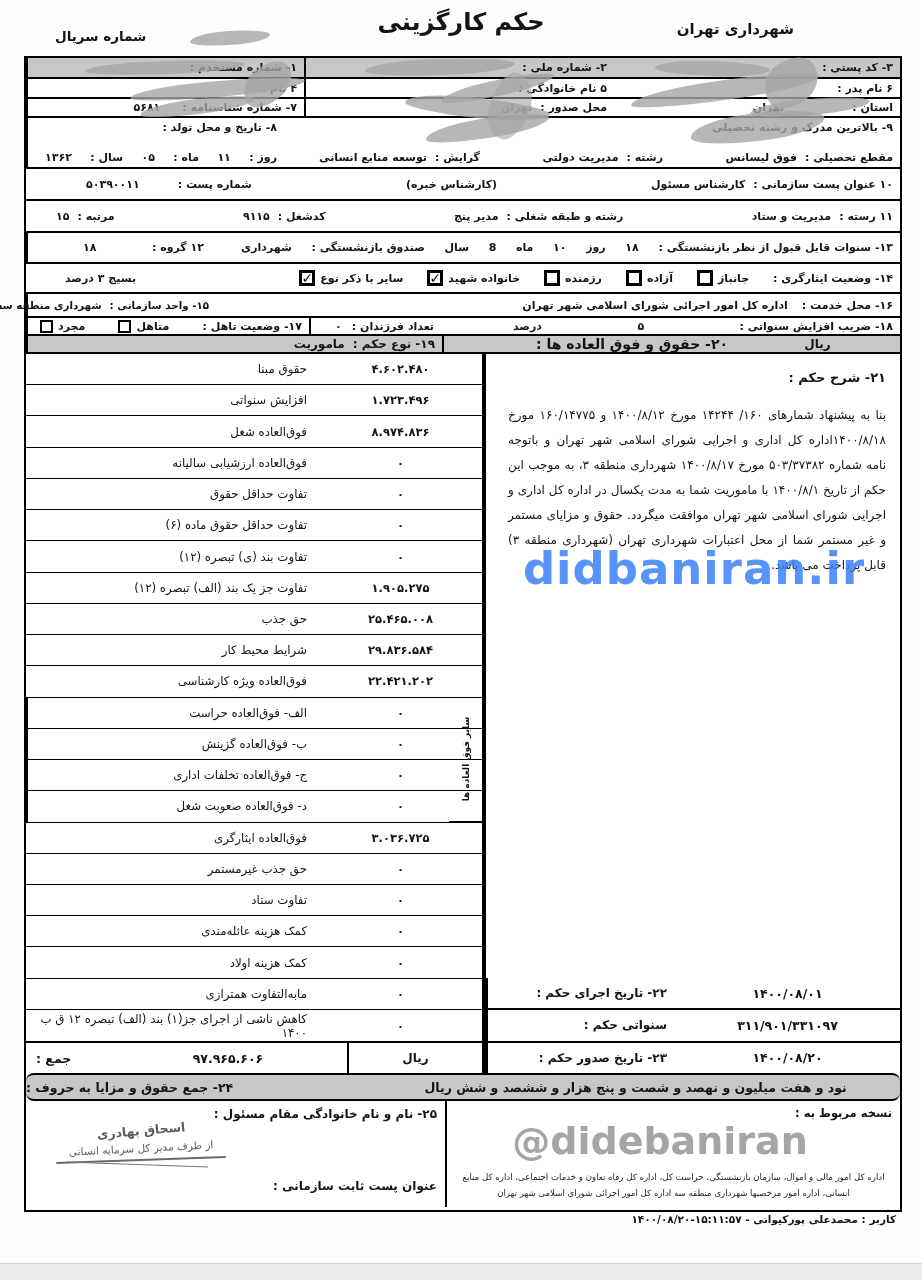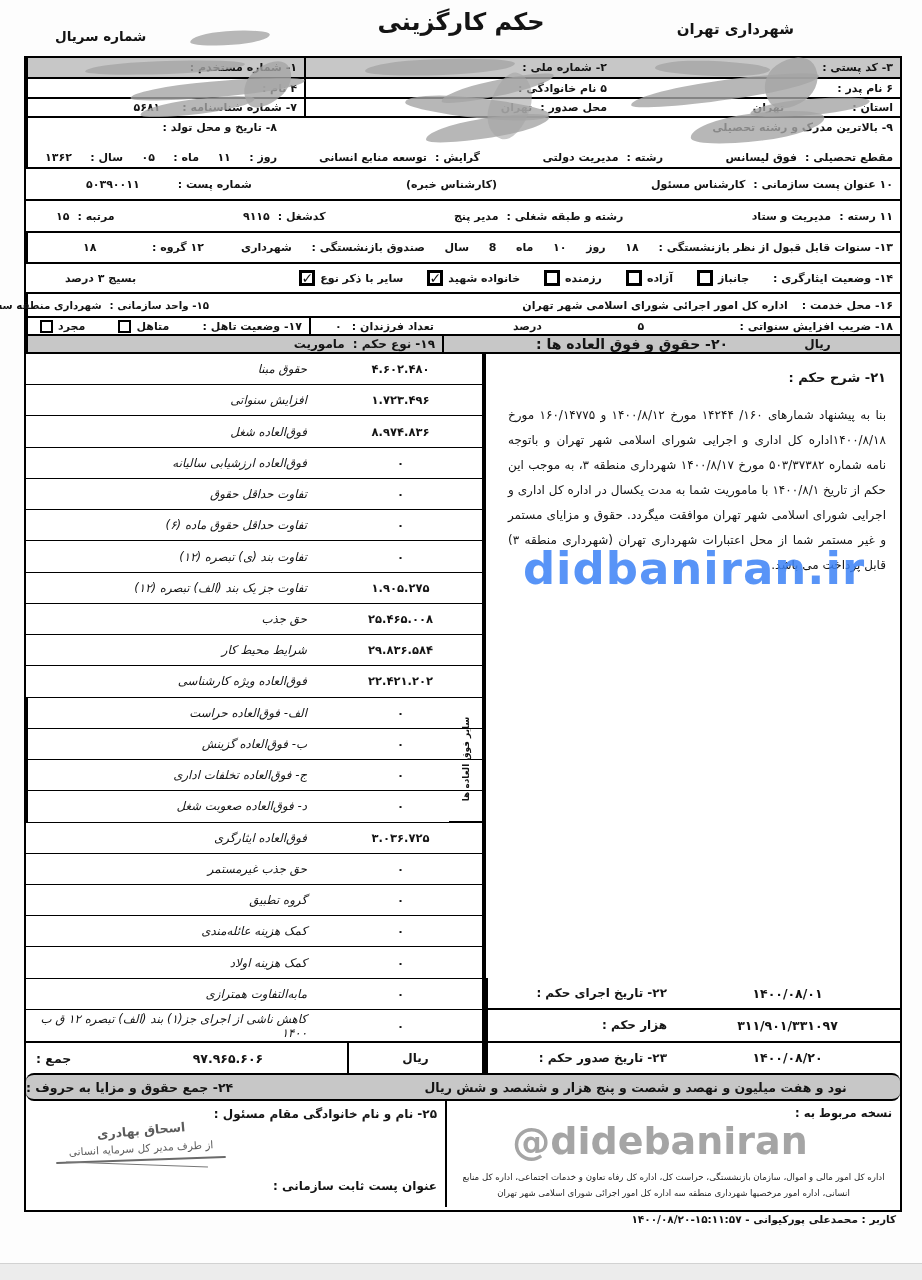--- a/index.html
+++ b/index.html
@@ -39,21 +39,21 @@
   .cb-box{width:16px;height:16px;border:3px solid #000;display:inline-flex;align-items:center;justify-content:center;
           font-size:14px;font-weight:900;line-height:1;box-sizing:border-box;background:#fff;}
   .cb-sm{width:13px;height:13px;border:2.5px solid #000;}
   .cb-item{display:inline-flex;align-items:center;gap:5px;}
   
   .sal-left{position:absolute;left:0;top:296px;width:458px;height:687px;display:flex;flex-direction:column;}
   .sal-row{flex:1;display:flex;flex-direction:row;min-height:0;}
   .sal-val{width:165px;box-sizing:border-box;border-right:2px solid #000;border-bottom:1.8px solid #000;
            display:flex;align-items:center;justify-content:center;font-size:11.5px;font-weight:700;direction:ltr;}
   .sal-lab{flex:1;box-sizing:border-box;border-bottom:1.8px solid #000;display:flex;align-items:center;
-           direction:rtl;padding-right:12px;font-size:11.8px;font-weight:500;font-style:italic;}
+           direction:rtl;padding-right:12px;font-size:11.8px;font-weight:500;}
   .sal-row.grp .sal-lab{border-left:2px solid #000;}
   .sal-row:last-child .sal-val,.sal-row:last-child .sal-lab{border-bottom:none;}
   .grp-strip{position:absolute;left:423px;top:639px;width:35px;height:125px;box-sizing:border-box;
              border-bottom:1.8px solid #000;display:flex;align-items:center;justify-content:center;}
   .grp-strip span{transform:rotate(-90deg);white-space:nowrap;font-size:9px;font-weight:600;}
   .total-row{position:absolute;left:0;top:983px;width:458px;height:32px;box-sizing:border-box;border-top:2px solid #000;
              display:flex;flex-direction:row;}
   .tr-unit{width:135px;border-right:2px solid #000;box-sizing:border-box;display:flex;align-items:center;justify-content:center;font-size:12px;font-weight:800;}
   .tr-val{width:240px;border-right:2px solid #000;box-sizing:border-box;display:flex;align-items:center;justify-content:center;font-size:12.5px;font-weight:800;direction:ltr;}
   .tr-lab{flex:1;display:flex;align-items:center;justify-content:flex-end;padding-left:10px;font-size:12.5px;font-weight:800;direction:rtl;}
@@ -374,21 +374,21 @@
         <div class="sal-row">
           <div class="sal-val">۳.۰۳۶.۷۲۵</div>
           <div class="sal-lab">فوق‌العاده ایثارگری</div>
         </div>
         <div class="sal-row">
           <div class="sal-val">۰</div>
           <div class="sal-lab">حق جذب غیرمستمر</div>
         </div>
         <div class="sal-row">
           <div class="sal-val">۰</div>
-          <div class="sal-lab">گروه تطبیق</div>
+          <div class="sal-lab">تفاوت ستاد</div>
         </div>
         <div class="sal-row">
           <div class="sal-val">۰</div>
           <div class="sal-lab">کمک هزینه عائله‌مندی</div>
         </div>
         <div class="sal-row">
           <div class="sal-val">۰</div>
           <div class="sal-lab">کمک هزینه اولاد</div>
         </div>
         <div class="sal-row">
@@ -416,21 +416,21 @@
       <div class="wm-center">didbaniran.ir</div>
     </div>
 
     <div class="dates">
       <div class="date-row">
         <div class="dr-val">۱۴۰۰/۰۸/۰۱</div>
         <div class="dr-lab">۲۲- تاریخ اجرای حکم :</div>
       </div>
       <div class="date-row">
         <div class="dr-val">۳۱۱/۹۰۱/۳۳۱۰۹۷</div>
-        <div class="dr-lab">هزار حکم :</div>
+        <div class="dr-lab">سنواتی حکم :</div>
       </div>
       <div class="date-row">
         <div class="dr-val">۱۴۰۰/۰۸/۲۰</div>
         <div class="dr-lab">۲۳- تاریخ صدور حکم :</div>
       </div>
     </div>
 
     <div class="b24 gray">
       <span class="lab24">۲۴- جمع حقوق و مزایا به حروف :</span>
       <span class="words">نود و هفت میلیون و نهصد و شصت و پنج هزار و ششصد و شش ریال</span>

